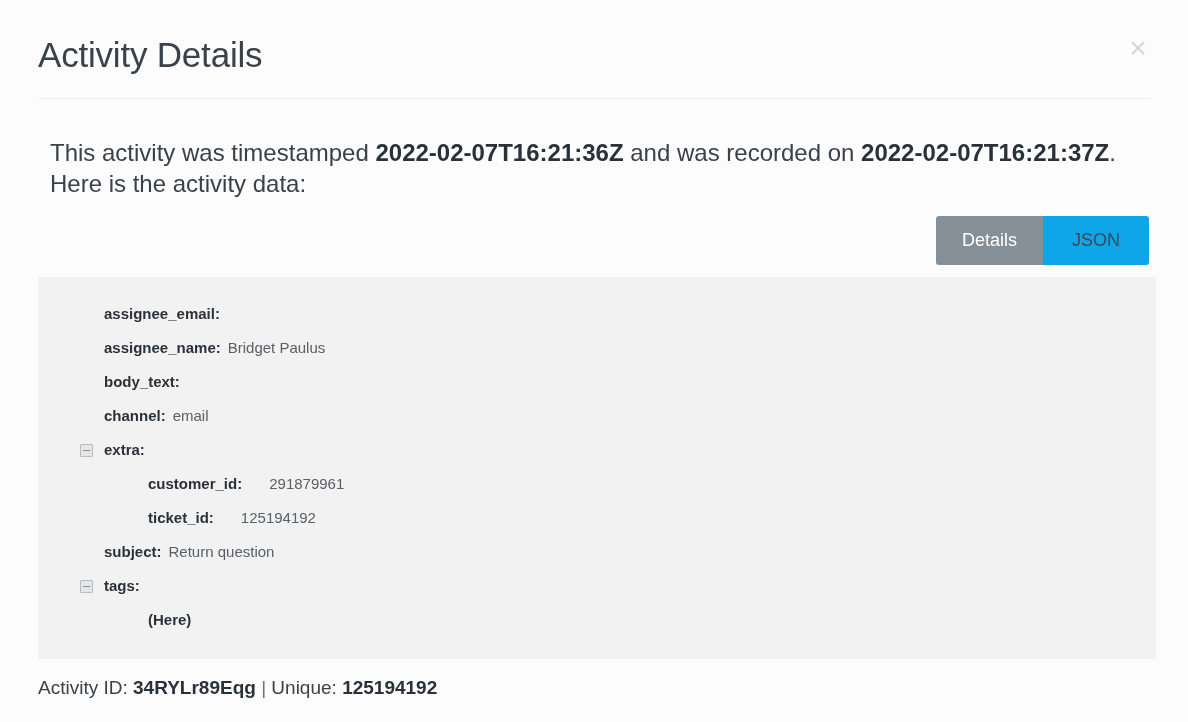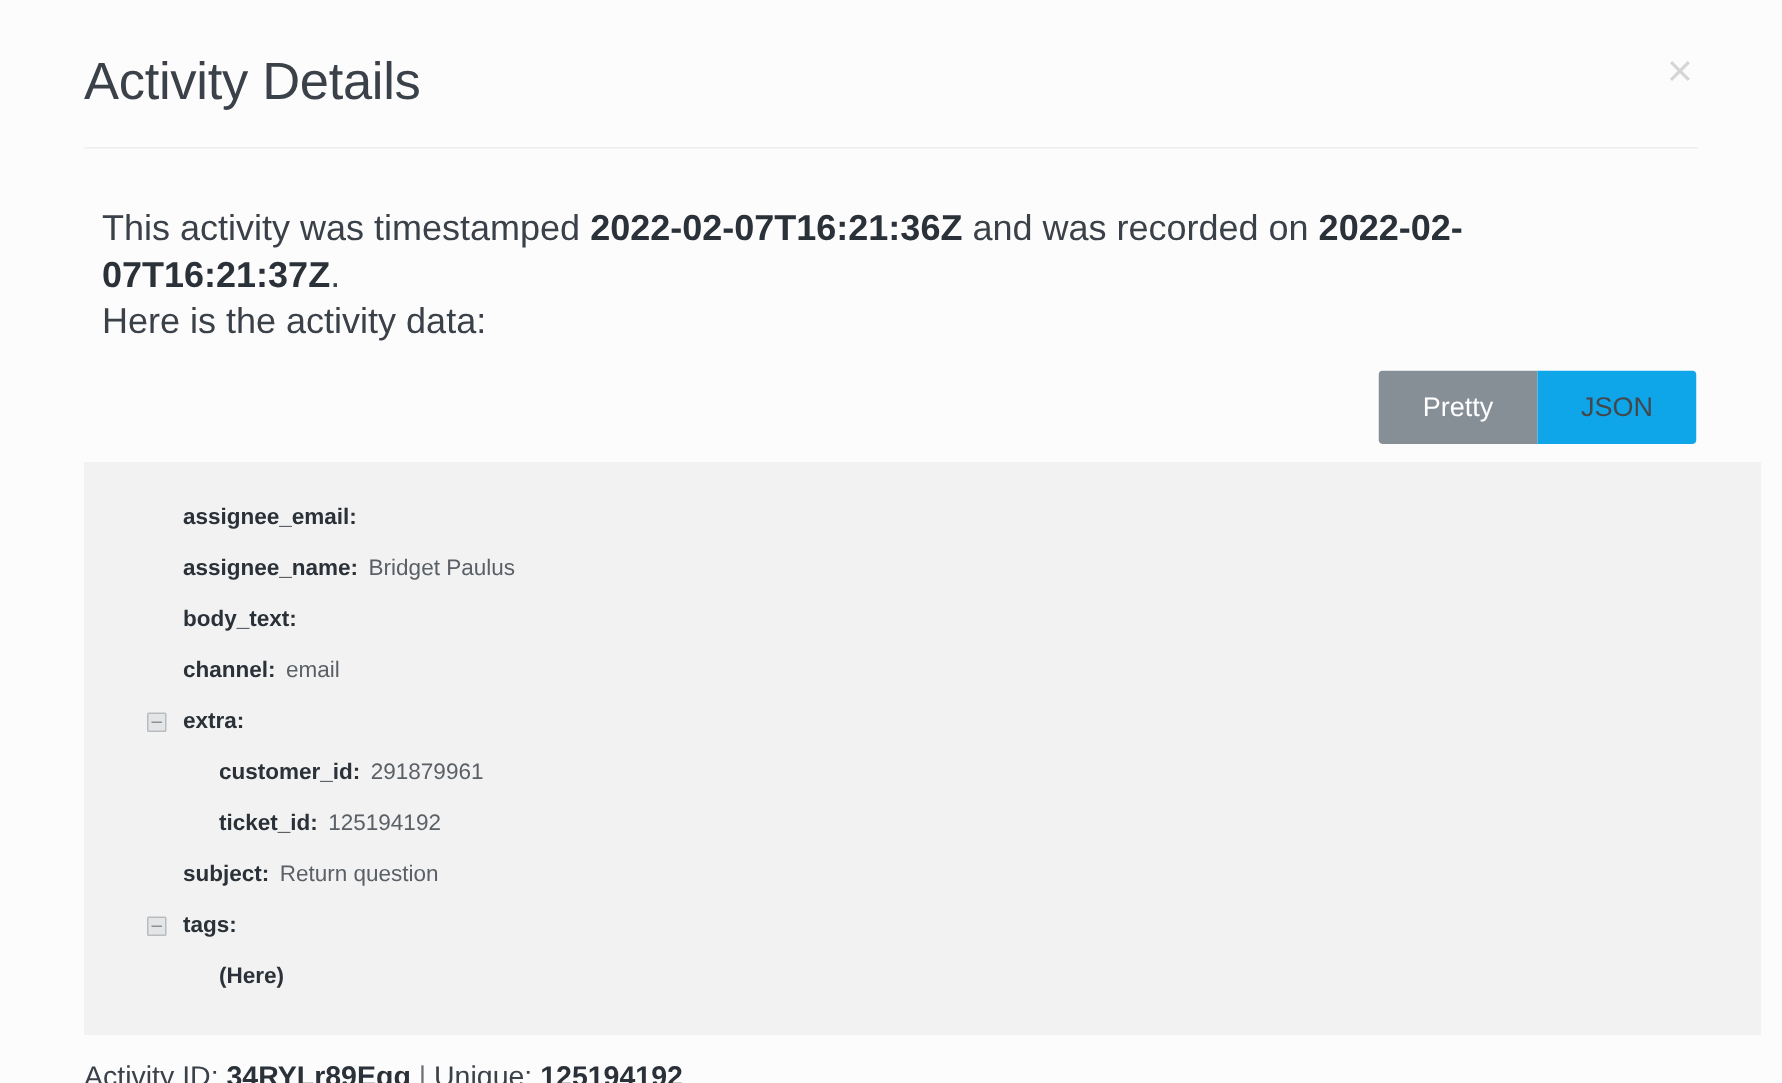--- a/index.html
+++ b/index.html
@@ -13,21 +13,21 @@
     font-family: "Liberation Sans", sans-serif;
     color: #2f3640;
     overflow: hidden;
   }
 
   .modal {
     position: relative;
     width: 1188px;
     height: 533px;
     box-sizing: border-box;
-    padding: 0 56px;
+    padding: 0 38px;
   }
 
   
   .modal-header {
     position: relative;
     padding-top: 34px;
     padding-bottom: 22px;
     border-bottom: 1px solid #eceef0;
   }
   .modal-title {
@@ -113,21 +113,21 @@
   }
   .row .toggle-icon-slot {
     width: 24px;
     min-width: 24px;
     display: inline-flex;
     justify-content: flex-start;
     align-items: center;
     align-self: center;
   }
   .lvl0 { padding-left: 42px; }
-  .lvl1 { padding-left: 66px; }
+  .lvl1 { padding-left: 66px; gap: 20px; }
 
   .key {
     font-weight: 700;
     color: #2b3138;
   }
   .val {
     color: #5a6066;
     margin-left: 7px;
   }
 
@@ -172,21 +172,21 @@
     <button class="close-btn">×</button>
   </div>
 
   <p class="intro">
     <span>This activity was timestamped </span><b>2022-02-07T16:21:36Z</b><span> and was recorded on </span><b>2022-02-07T16:21:37Z</b><span>.</span><br>
     <span>Here is the activity data:</span>
   </p>
 
   <div class="toggle-row">
     <div class="toggle-group">
-      <button class="toggle-btn active">Pretty</button>
+      <button class="toggle-btn active">Details</button>
       <button class="toggle-btn inactive">JSON</button>
     </div>
   </div>
 
   <div class="data-panel" id="data-panel">
       <div class="row lvl0">
         <span class="toggle-icon-slot"></span>
         <span class="key">assignee_email:</span>
       </div>
       <div class="row lvl0">

